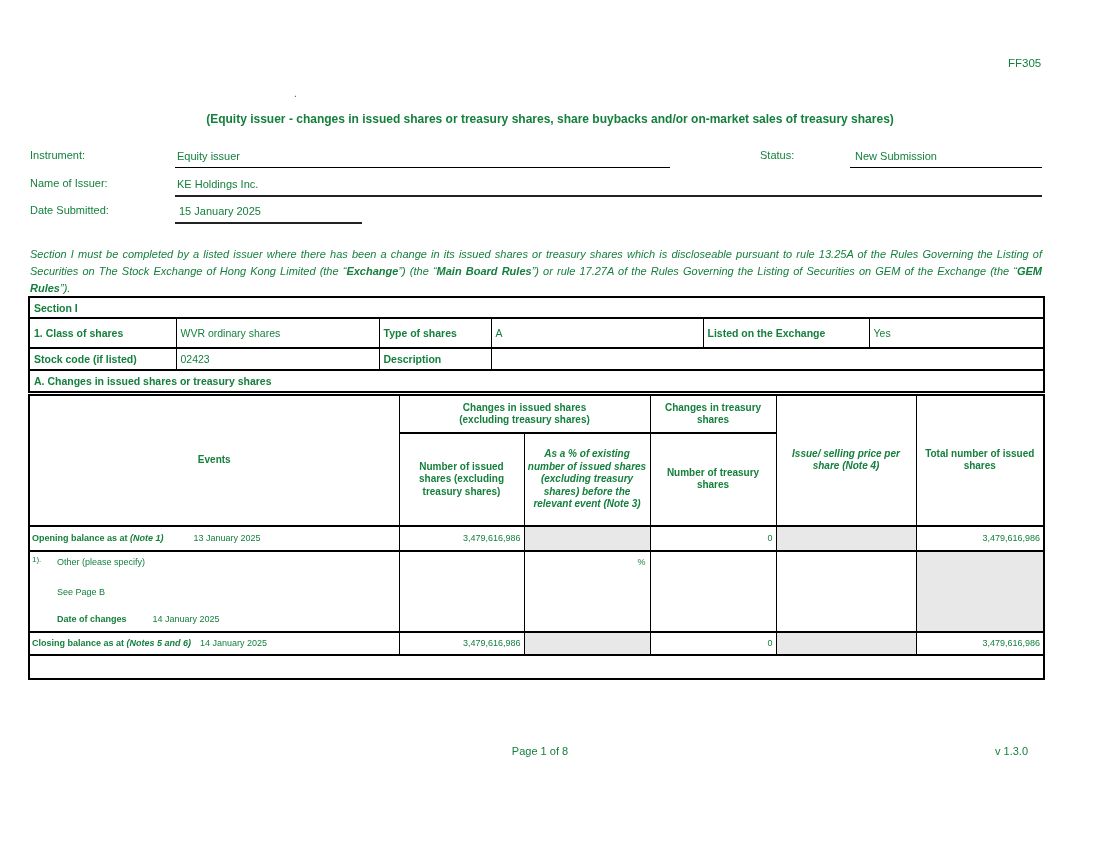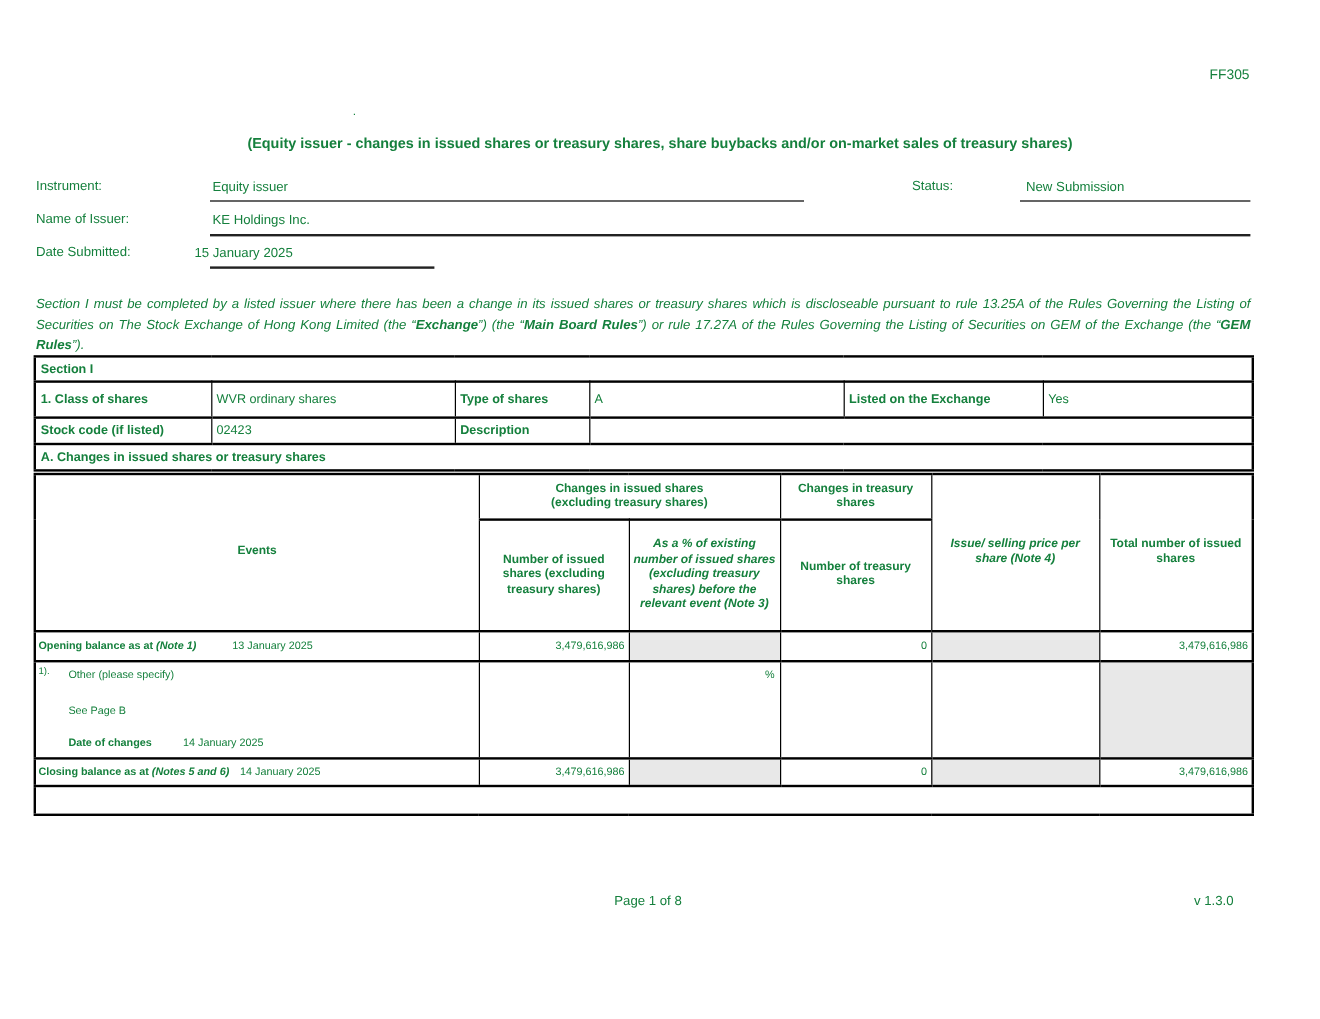--- a/index.html
+++ b/index.html
@@ -68,21 +68,21 @@
 
   <div class="abs meta-label" style="left:760px;top:149px;">Status:</div>
   <div class="abs meta-value" style="left:855px;top:150px;">New Submission</div>
   <div class="abs u" style="left:850px;top:167px;width:192px;"></div>
 
   <div class="abs meta-label" style="left:30px;top:177px;">Name of Issuer:</div>
   <div class="abs meta-value" style="left:177px;top:178px;">KE Holdings Inc.</div>
   <div class="abs u2" style="left:175px;top:195px;width:867px;"></div>
 
   <div class="abs meta-label" style="left:30px;top:204px;">Date Submitted:</div>
-  <div class="abs meta-value" style="left:162px;top:205px;">15 January 2025</div>
+  <div class="abs meta-value" style="left:179px;top:205px;">15 January 2025</div>
   <div class="abs u2" style="left:175px;top:222px;width:187px;"></div>
 
   <div class="abs intro"><span>Section I must be completed by a listed issuer where there has been a change in its issued shares or treasury shares which is discloseable pursuant to rule 13.25A of the Rules Governing the Listing of Securities on The Stock Exchange of Hong Kong Limited (the “</span><span class="b">Exchange</span><span>”) (the “</span><span class="b">Main Board Rules</span><span>”) or rule 17.27A of the Rules Governing the Listing of Securities on GEM of the Exchange (the “</span><span class="b">GEM Rules</span><span>”).</span></div>
 
   <table class="s1-table">
     <colgroup>
       <col style="width:147px">
         <col style="width:203px">
         <col style="width:112px">
       <col style="width:212px">

